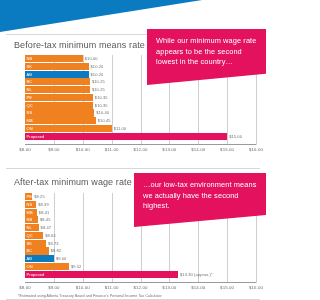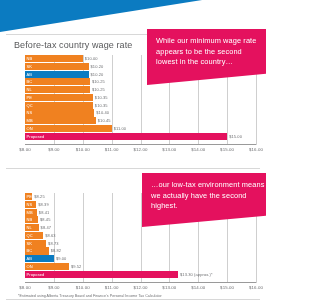--- a/index.html
+++ b/index.html
@@ -146,21 +146,20 @@
   }
   .callout-1 {
     left: 147px; top: 29px;
     width: 119px; height: 56px;
     clip-path: polygon(0 0, 100% 0, 100% 80%, 0 100%);
   }
   .callout-2 {
     left: 134px; top: 173px;
     width: 132px; height: 54px;
     clip-path: polygon(0 0, 100% 0, 100% 78%, 0 100%);
-    margin-left: 8px;
   }
 
   
   .footnote {
     position: absolute;
     left: 18px;
     font-size: 3.6px;
     color: #6d6e71;
     white-space: nowrap;
     letter-spacing: 0.05px;
@@ -170,21 +169,21 @@
 <body>
 
 <div id="page">
 
   <div class="banner">
     <div class="banner-shape"></div>
   </div>
 
   <div class="panel panel-1">
     <div class="panel-rule" style="top:0px;"></div>
-    <div class="chart-title" style="top:6px;">Before-tax country wage rate</div>
+    <div class="chart-title" style="top:6px;">Before-tax minimum means rate</div>
     <div class="plot" id="plot-0" style="top:21px;height:90px;">
       <div class="gridlines" id="grid-0">
           <div class="gridline" style="left: 28.875px;"></div>
           <div class="gridline" style="left: 57.75px;"></div>
           <div class="gridline" style="left: 86.625px;"></div>
           <div class="gridline" style="left: 115.5px;"></div>
           <div class="gridline" style="left: 144.375px;"></div>
           <div class="gridline" style="left: 173.25px;"></div>
           <div class="gridline" style="left: 202.125px;"></div>
           <div class="gridline" style="left: 231px;"></div>
@@ -267,20 +266,21 @@
         <div class="tick" style="left: 115.5px;">$12.00</div>
         <div class="tick" style="left: 144.375px;">$13.00</div>
         <div class="tick" style="left: 173.25px;">$14.00</div>
         <div class="tick" style="left: 202.125px;">$15.00</div>
         <div class="tick" style="left: 231px;">$16.00</div>
       </div>
   </div>
 
   <div class="panel panel-2">
     <div class="panel-rule" style="top:0px;"></div>
+    <div class="chart-title" style="top:9px;">After-tax minimum wage rate</div>
     <div class="plot" id="plot-1" style="top:25px;height:90px;">
       <div class="gridlines" id="grid-1">
           <div class="gridline" style="left: 28.875px;"></div>
           <div class="gridline" style="left: 57.75px;"></div>
           <div class="gridline" style="left: 86.625px;"></div>
           <div class="gridline" style="left: 115.5px;"></div>
           <div class="gridline" style="left: 144.375px;"></div>
           <div class="gridline" style="left: 173.25px;"></div>
           <div class="gridline" style="left: 202.125px;"></div>
           <div class="gridline" style="left: 231px;"></div>

